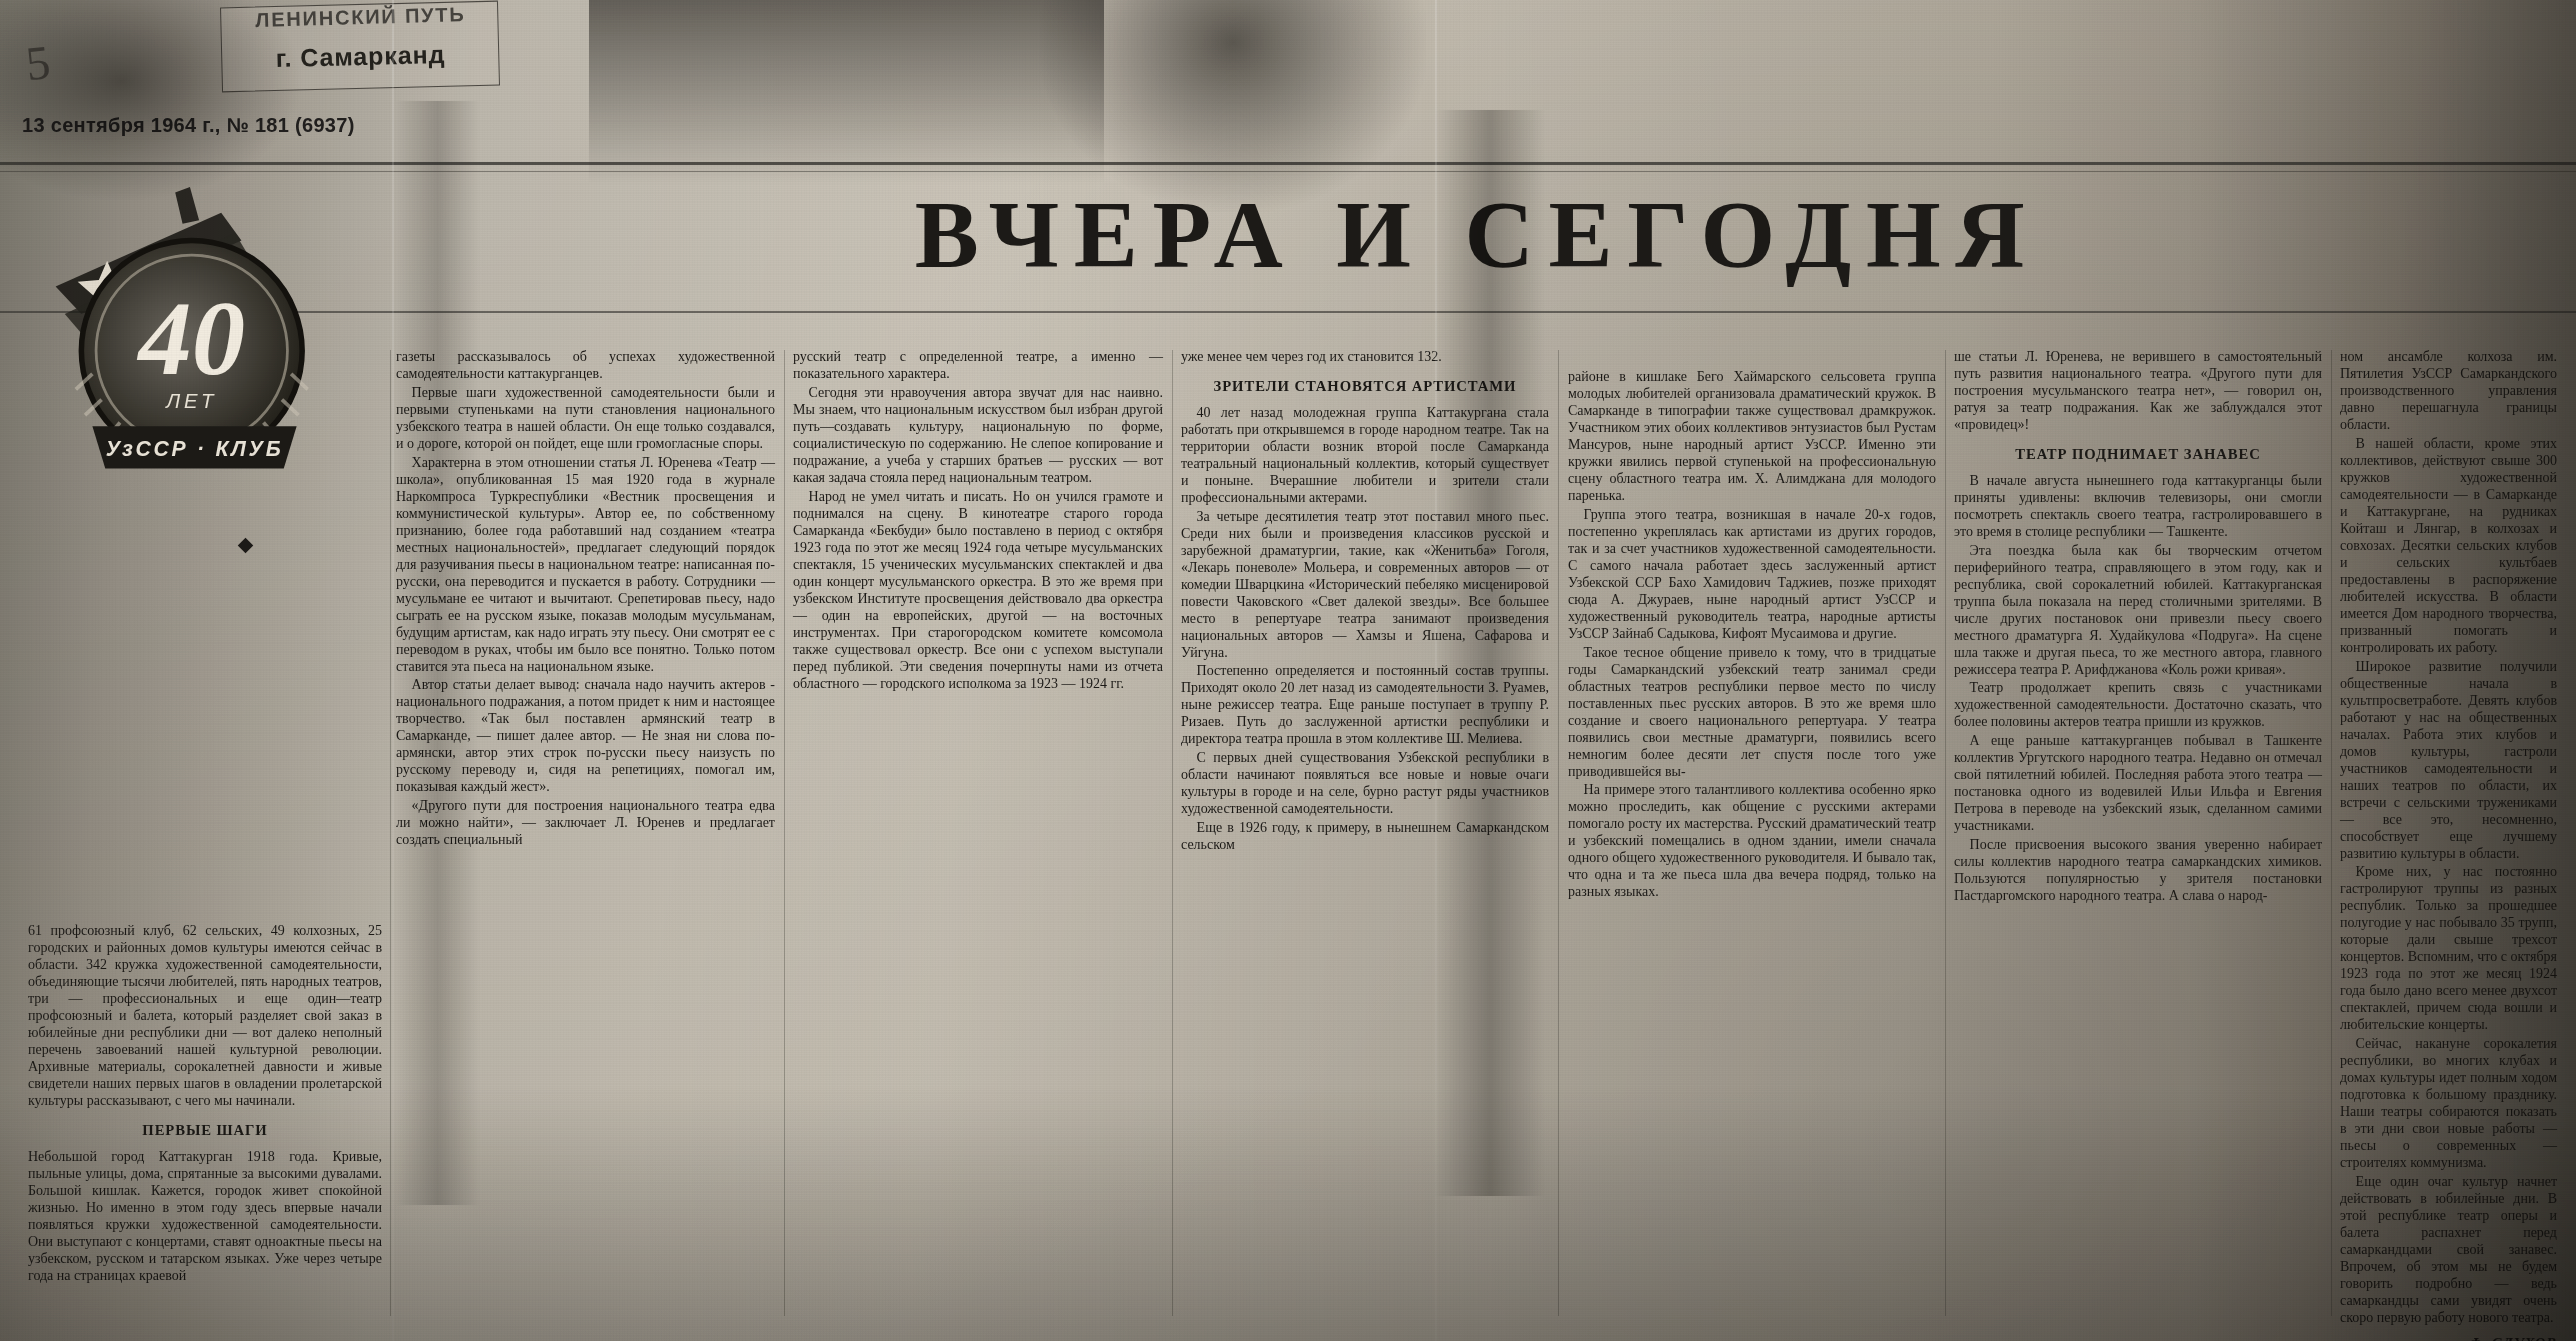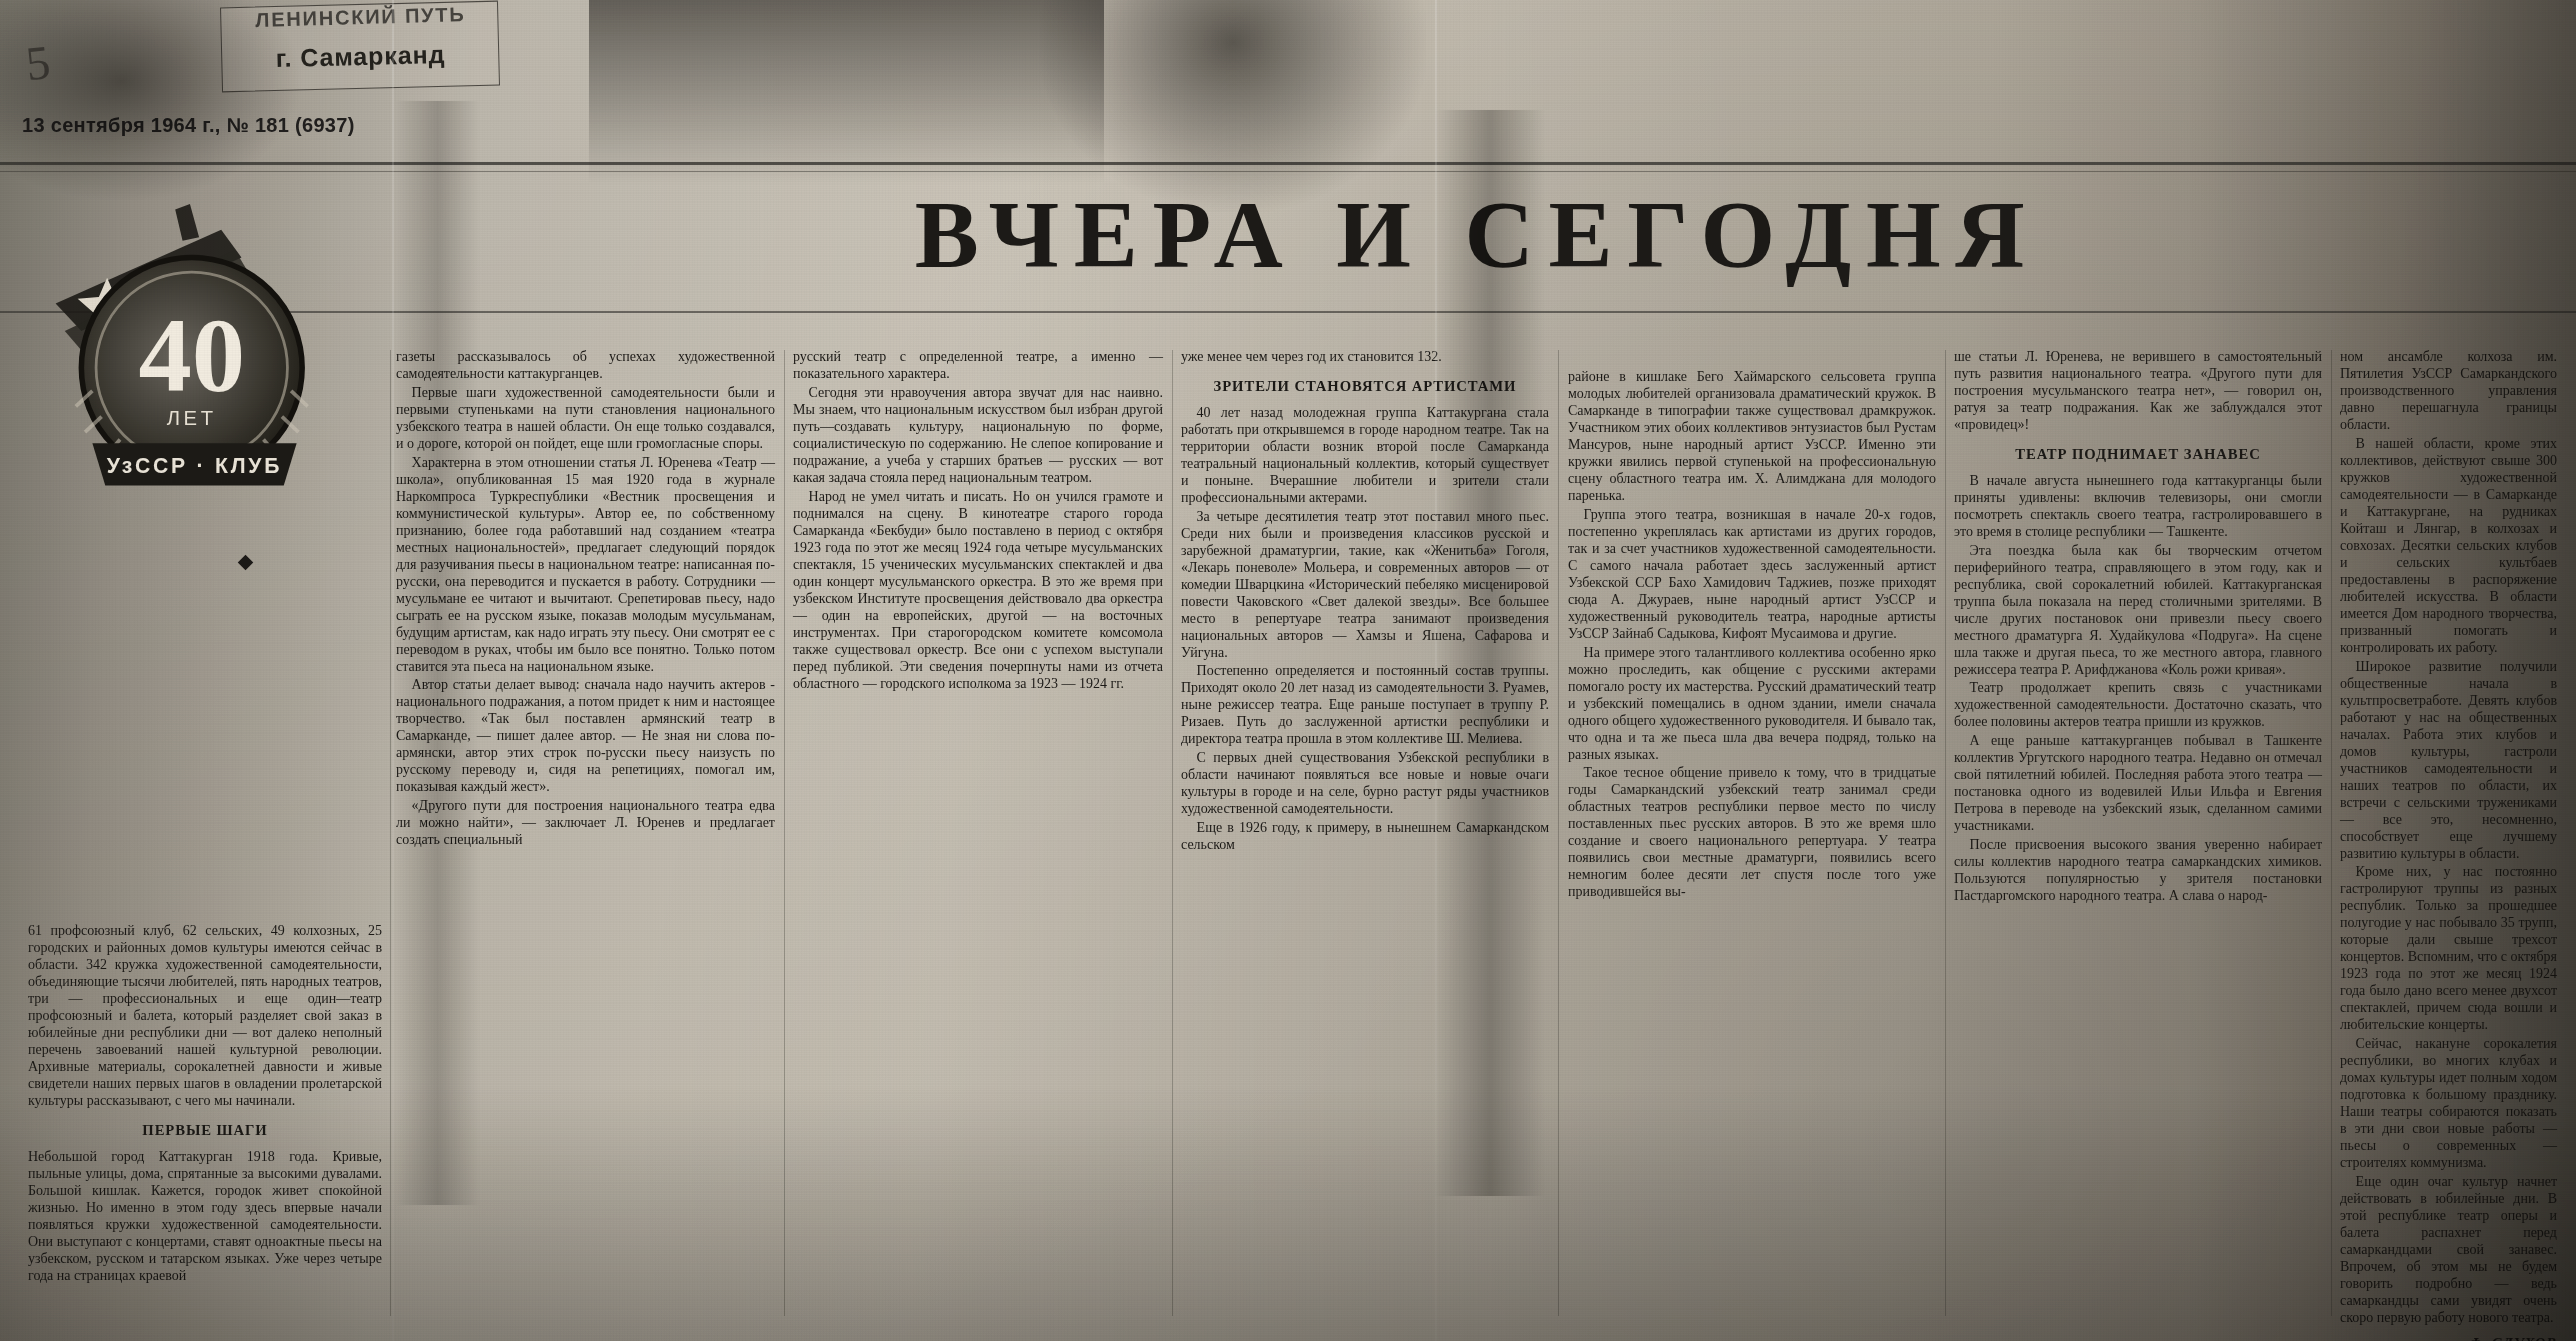--- a/index.html
+++ b/index.html
@@ -64,21 +64,21 @@
   
   #headline{
     position:absolute;left:396px;top:180px;width:2162px;height:120px;
     font-family:"Liberation Serif",serif;font-weight:bold;
     font-size:96px;line-height:110px;letter-spacing:14.7px;color:#1e1c19;
     text-align:center;white-space:nowrap;
   }
   #head-rule{position:absolute;left:0;top:311px;width:2576px;height:1.8px;background:#2f2d29;opacity:.6;}
 
   
-  #emblem{position:absolute;left:28px;top:193px;width:368px;height:368px;}
+  #emblem{position:absolute;left:28px;top:176px;width:368px;height:368px;font-style:italic;}
   #emblem svg{display:block;}
   #emblem-diamond{position:absolute;left:212px;top:364px;width:11px;height:11px;background:#1e1c19;transform:rotate(45deg);}
 
   
   .col{
     position:absolute;top:348px;
     font-family:"Liberation Serif",serif;
     font-size:14px;line-height:17px;
     color:#1d1b18;
     text-align:justify;
@@ -201,22 +201,22 @@
     <p>40 лет назад молодежная группа Каттакургана стала работать при открывшемся в городе народном театре. Так на территории области возник второй после Самарканда театральный национальный коллектив, который существует и поныне. Вчерашние любители и зрители стали профессиональными актерами.</p>
     <p>За четыре десятилетия театр этот поставил много пьес. Среди них были и произведения классиков русской и зарубежной драматургии, такие, как «Женитьба» Гоголя, «Лекарь поневоле» Мольера, и современных авторов — от комедии Шварцкина «Исторический пебеляко мисценировой повести Чаковского «Свет далекой звезды». Все большее место в репертуаре театра занимают произведения национальных авторов — Хамзы и Яшена, Сафарова и Уйгуна.</p>
     <p>Постепенно определяется и постоянный состав труппы. Приходят около 20 лет назад из самодеятельности З. Руамев, ныне режиссер театра. Еще раньше поступает в труппу Р. Ризаев. Путь до заслуженной артистки республики и директора театра прошла в этом коллективе Ш. Мелиева.</p>
     <p>С первых дней существования Узбекской республики в области начинают появляться все новые и новые очаги культуры в городе и на селе, бурно растут ряды участников художественной самодеятельности.</p>
     <p>Еще в 1926 году, к примеру, в нынешнем Самаркандском сельском</p>
   </div>
 
   <div class="col" id="col5">
     <p class="noind">районе в кишлаке Бего Хаймарского сельсовета группа молодых любителей организовала драматический кружок. В Самарканде в типографии также существовал драмкружок. Участником этих обоих коллективов энтузиастов был Рустам Мансуров, ныне народный артист УзССР. Именно эти кружки явились первой ступенькой на профессиональную сцену областного театра им. X. Алимджана для молодого паренька.</p>
     <p>Группа этого театра, возникшая в начале 20-х годов, постепенно укреплялась как артистами из других городов, так и за счет участников художественной самодеятельности. С самого начала работает здесь заслуженный артист Узбекской ССР Бахо Хамидович Таджиев, позже приходят сюда А. Джураев, ныне народный артист УзССР и художественный руководитель театра, народные артисты УзССР Зайнаб Садыкова, Кифоят Мусаимова и другие.</p>
+    <p>Такое тесное общение привело к тому, что в тридцатые годы Самаркандский узбекский театр занимал среди областных театров республики первое место по числу поставленных пьес русских авторов. В это же время шло создание и своего национального репертуара. У театра появились свои местные драматурги, появились всего немногим более десяти лет спустя после того уже приводившейся вы-</p>
     <p>На примере этого талантливого коллектива особенно ярко можно проследить, как общение с русскими актерами помогало росту их мастерства. Русский драматический театр и узбекский помещались в одном здании, имели сначала одного общего художественного руководителя. И бывало так, что одна и та же пьеса шла два вечера подряд, только на разных языках.</p>
-    <p>Такое тесное общение привело к тому, что в тридцатые годы Самаркандский узбекский театр занимал среди областных театров республики первое место по числу поставленных пьес русских авторов. В это же время шло создание и своего национального репертуара. У театра появились свои местные драматурги, появились всего немногим более десяти лет спустя после того уже приводившейся вы-</p>
   </div>
 
   <div class="col" id="col6">
     <p class="noind">ше статьи Л. Юренева, не верившего в самостоятельный путь развития национального театра. «Другого пути для построения мусульманского театра нет», — говорил он, ратуя за театр подражания. Как же заблуждался этот «провидец»!</p>
     <div class="subhead">ТЕАТР ПОДНИМАЕТ ЗАНАВЕС</div>
     <p>В начале августа нынешнего года каттакурганцы были приняты удивлены: включив телевизоры, они смогли посмотреть спектакль своего театра, гастролировавшего в это время в столице республики — Ташкенте.</p>
     <p>Эта поездка была как бы творческим отчетом периферийного театра, справляющего в этом году, как и республика, свой сорокалетний юбилей. Каттакурганская труппа была показала на перед столичными зрителями. В числе других постановок они привезли пьесу своего местного драматурга Я. Худайкулова «Подруга». На сцене шла также и другая пьеса, то же местного автора, главного режиссера театра Р. Арифджанова «Коль рожи кривая».</p>
     <p>Театр продолжает крепить связь с участниками художественной самодеятельности. Достаточно сказать, что более половины актеров театра пришли из кружков.</p>
     <p>А еще раньше каттакурганцев побывал в Ташкенте коллектив Ургутского народного театра. Недавно он отмечал свой пятилетний юбилей. Последняя работа этого театра — постановка одного из водевилей Ильи Ильфа и Евгения Петрова в переводе на узбекский язык, сделанном самими участниками.</p>
     <p>После присвоения высокого звания уверенно набирает силы коллектив народного театра самаркандских химиков. Пользуются популярностью у зрителя постановки Пастдаргомского народного театра. А слава о народ-</p>

